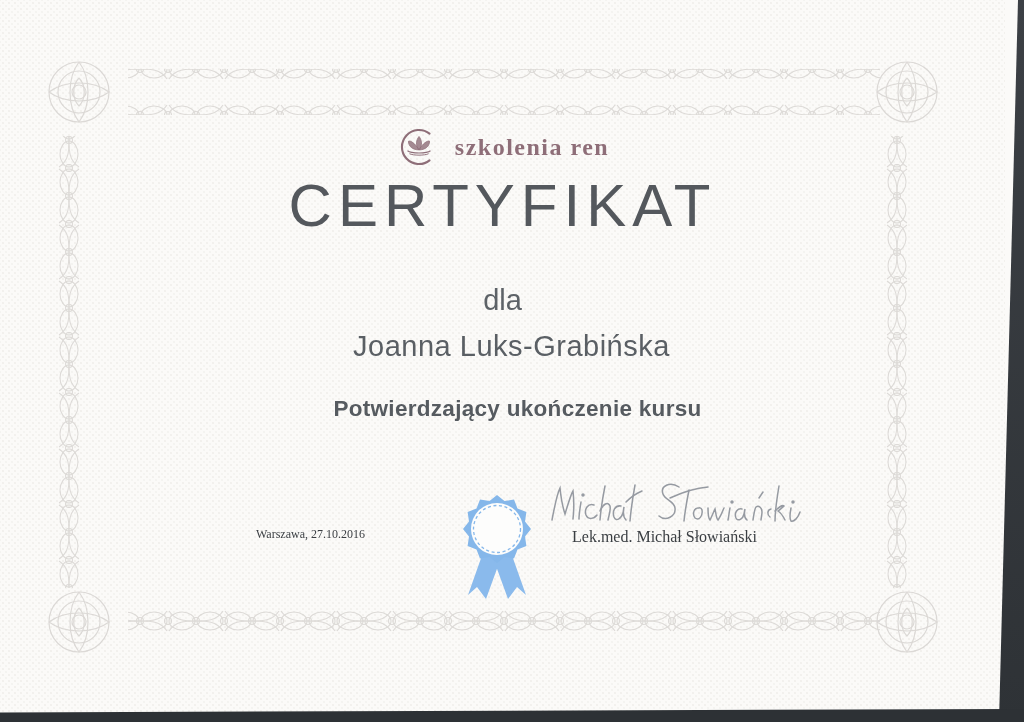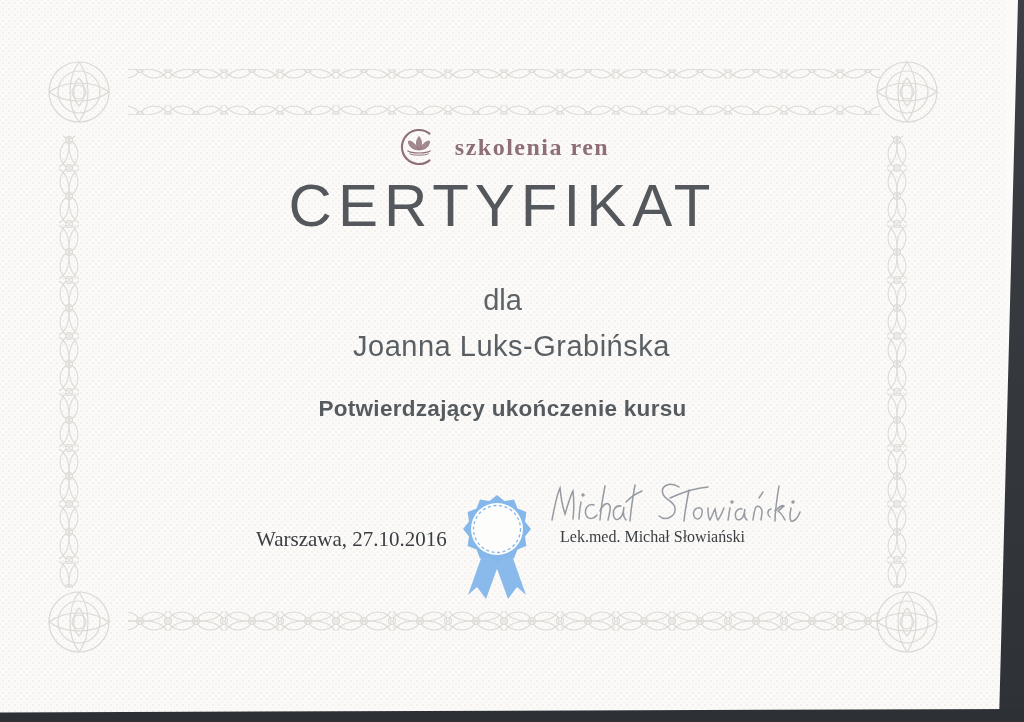--- a/index.html
+++ b/index.html
@@ -23,28 +23,28 @@
   .logo{position:absolute;top:124px;left:0;width:100%;display:flex;justify-content:center;align-items:center;gap:13px;}
   .logo .brand{
     color:#8e6e78;font-size:24px;font-weight:600;letter-spacing:1.5px;font-family:Liberation Serif, serif;
   }
   .title{
     position:absolute;top:176px;left:0;width:100%;
     font-size:60px;font-weight:400;letter-spacing:6px;color:#54585d;line-height:1;
   }
   .dla{position:absolute;top:284px;left:0;width:100%;font-size:29px;color:#5d6267;}
   .recipient{position:absolute;top:330px;left:9px;width:100%;font-size:29px;color:#5a5f64;letter-spacing:0.5px;}
-  .intro{position:absolute;top:396px;left:0;width:100%;font-size:22.5px;color:#565b60;font-weight:600;letter-spacing:0.3px;}
+  .intro{position:absolute;top:396px;left:15px;width:100%;font-size:22.5px;color:#565b60;font-weight:600;letter-spacing:0.3px;}
   .course{position:absolute;top:428px;left:0;width:100%;font-size:22.5px;color:#565b60;font-weight:600;letter-spacing:0.3px;}
 
   .serif{font-family:"Liberation Serif","DejaVu Serif",serif;color:#3a3e42;}
-  .place-date{position:absolute;left:256px;top:527px;font-size:21px;}
+  .place-date{position:absolute;left:256px;top:527px;font-size:12px;}
   .badge{position:absolute;left:452px;top:489px;}
   .signature{position:absolute;left:548px;top:478px;}
-  .signatory{position:absolute;left:560px;top:528px;font-size:16px;}
+  .signatory{position:absolute;left:572px;top:528px;font-size:16px;}
 
   .edge-right{
     position:absolute;right:0;top:0;width:25px;height:722px;
     background:linear-gradient(180deg,#3c4045,#2e3236);
     clip-path:polygon(76% 0,100% 0,100% 100%,0 100%);
   }
   .edge-bottom{
     position:absolute;left:0;bottom:0;width:1024px;height:16px;
     background:#2d3135;
     clip-path:polygon(0 40%,100% 18%,100% 100%,0 100%);

